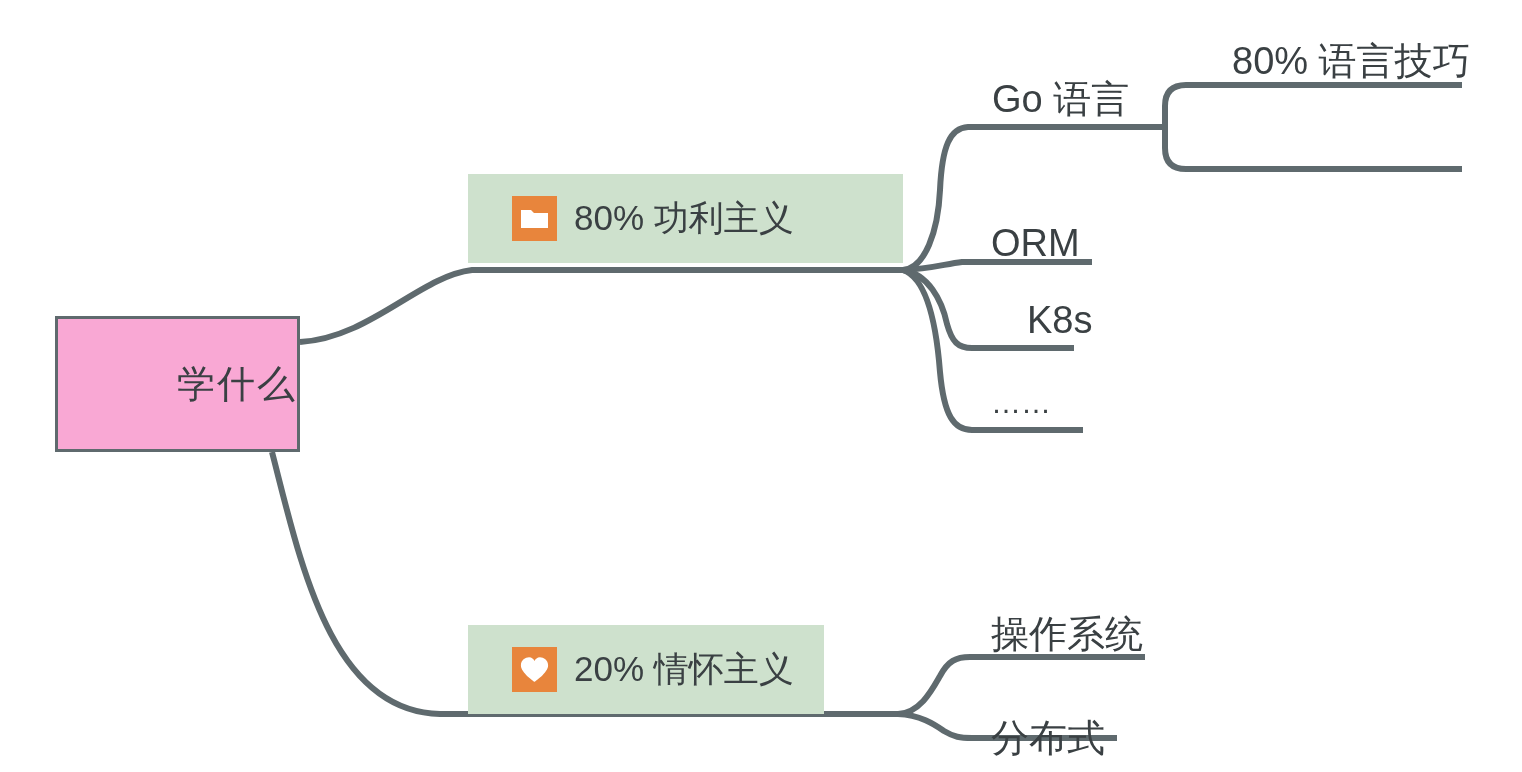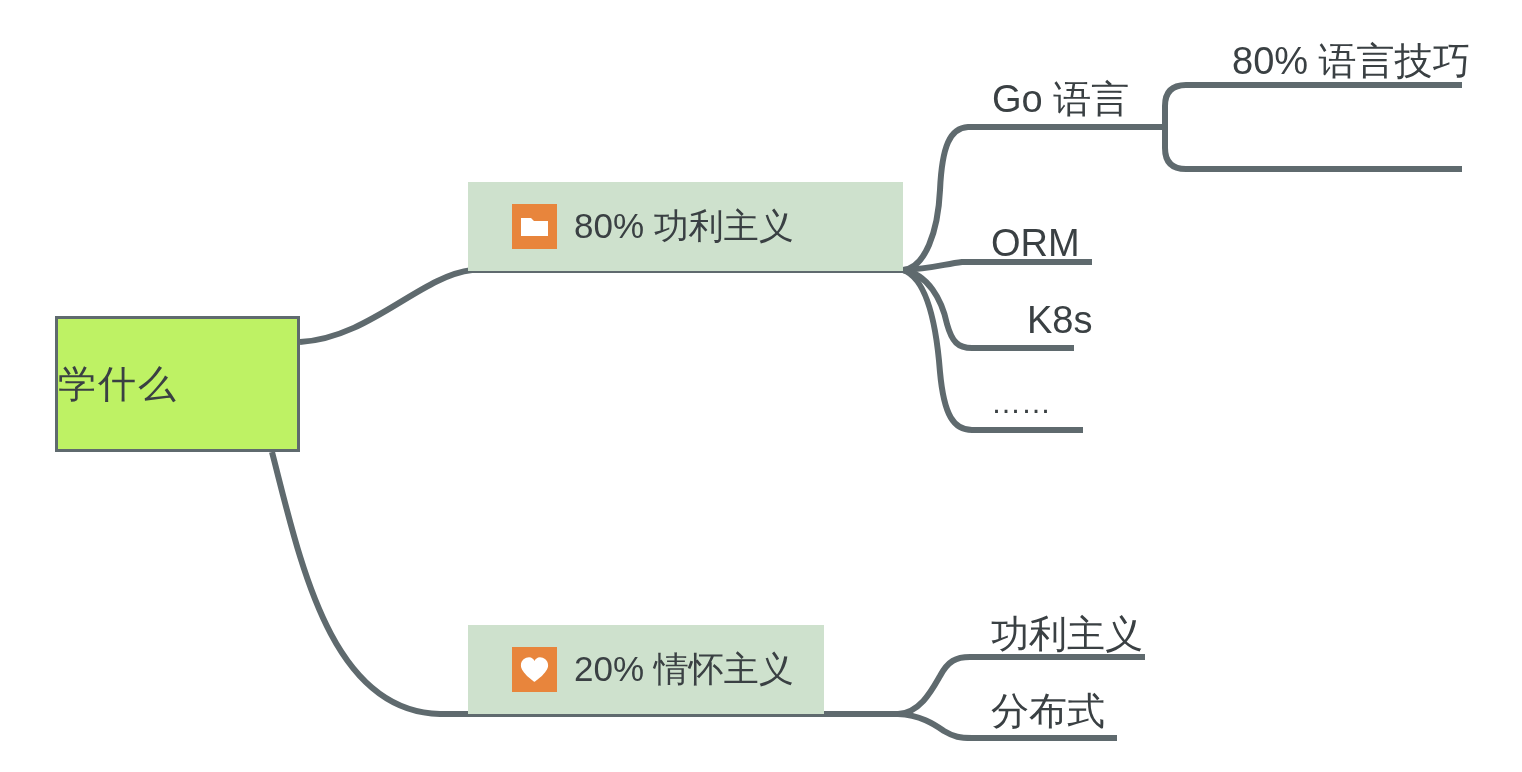--- a/index.html
+++ b/index.html
@@ -28,37 +28,37 @@
     box-sizing: border-box;
     display: flex;
     align-items: center;
   }
   
   #root-node {
     left: 55px;
     top: 316px;
     width: 245px;
     height: 136px;
-    background: #bef264;
+    background: #f9a8d4;
     border: 3px solid #5f6a6e;
-    justify-content: flex-start;
+    justify-content: flex-end;
   }
   #root-node .label {
     font-size: 38px;
     color: #3a4043;
     letter-spacing: 2px;
   }
   
   .branch-node {
     background: #cee1cd;
     padding-left: 44px;
   }
   #branch-node-0 {
     left: 468px;
-    top: 182px;
+    top: 174px;
     width: 435px;
     height: 89px;
   }
   #branch-node-1 {
     left: 468px;
     top: 625px;
     width: 356px;
     height: 89px;
   }
   .branch-node .icon-box {
@@ -139,17 +139,17 @@
 
   <div class="leaf" style="left:1232px; top:42px;">80% 语言技巧</div>
 
 
   <div class="leaf" style="left:991px; top:224px;">ORM</div>
 
   <div class="leaf" style="left:991px; top:301px;margin-left:36px;">K8s</div>
 
   <div class="leaf dots" style="left:991px; top:388px;">……</div>
 
-  <div class="leaf" style="left:991px; top:615px;">功利主义</div>
+  <div class="leaf" style="left:991px; top:615px;">操作系统</div>
 
-  <div class="leaf" style="left:991px; top:692px;">分布式</div>
+  <div class="leaf" style="left:991px; top:719px;">分布式</div>
 
 </div>
 
 </body></html>

